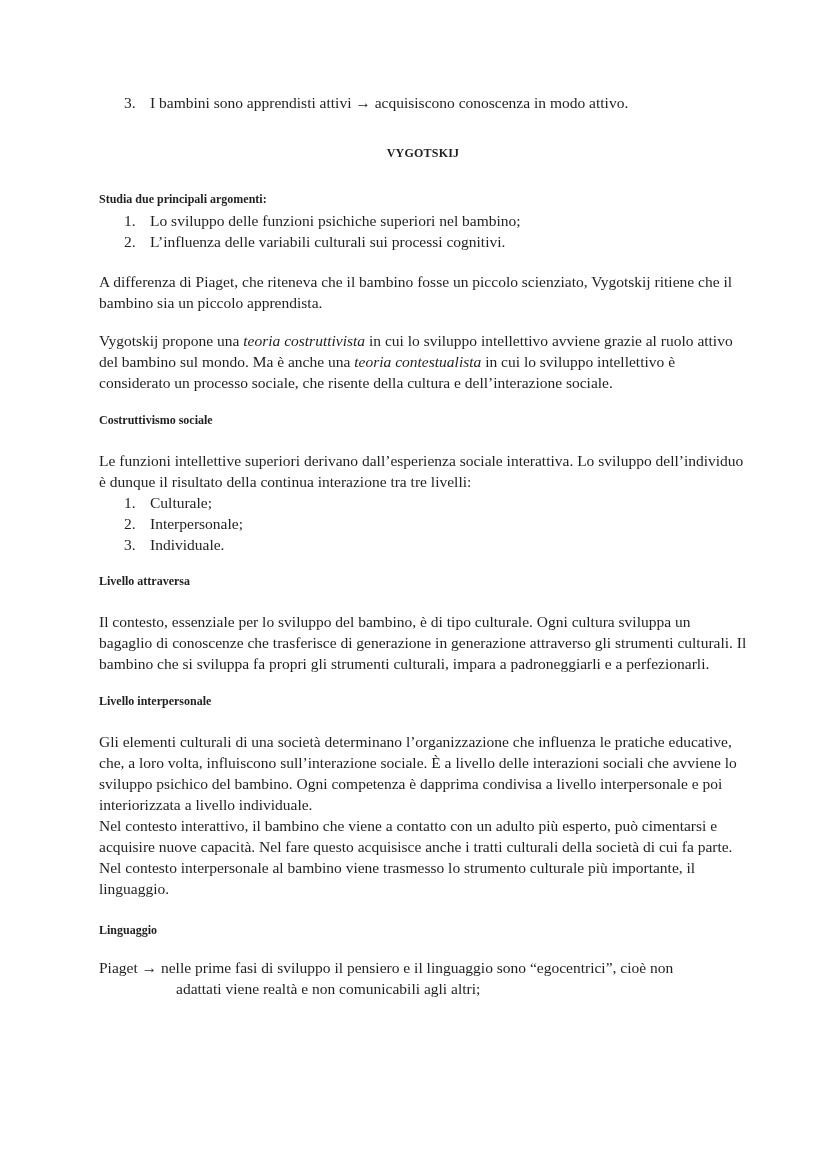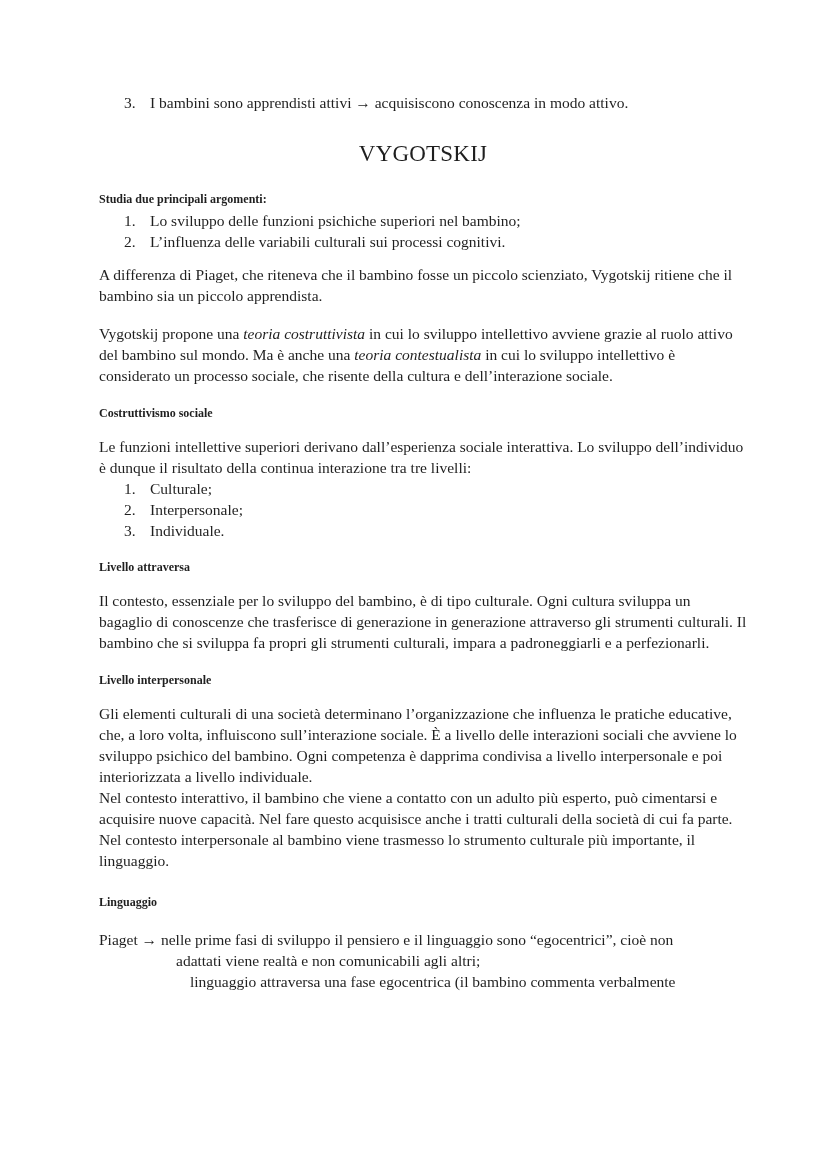--- a/index.html
+++ b/index.html
@@ -17,22 +17,22 @@
     width: 828px;
     height: 1169px;
     background: #ffffff;
     box-sizing: border-box;
     padding: 92px 81px 0 99px;
   }
   .content { width: 648px; }
   p, h1, h2 { margin: 0; padding: 0; font-weight: normal; }
   .title {
     text-align: center;
-    font-weight: normal;
-    font-size: 23px;
+    font-weight: bold;
+    font-size: 12px;
     line-height: 21px;
     margin-top: 30px;
     letter-spacing: 0.2px;
   }
   .heading {
     font-weight: bold;
     font-size: 12px;
     line-height: 21px;
   }
   .para { text-align: left; }
@@ -44,21 +44,21 @@
     margin-left: 25px;
     text-align: left;
   }
   .list-row .li-text { flex: 1 1 auto; }
   .ind77 { padding-left: 77px; }
   .ind91 { padding-left: 91px; }
   .mt15 { margin-top: 21px; }
   .mt16 { margin-top: 16px; }
   .mt17 { margin-top: 17px; }
   .mt18 { margin-top: 16px; }
-  .mt19 { margin-top: 12px; }
+  .mt19 { margin-top: 19px; }
   .mt25 { margin-top: 25px; }
 </style>
 </head>
 <body>
 
 <div class="page">
   <div class="content">
 
     <div class="list-row">
       <span class="num">3.</span>
@@ -100,17 +100,16 @@
     <p class="para mt19">Il contesto, essenziale per lo sviluppo del bambino, è di tipo culturale. Ogni cultura sviluppa un bagaglio di conoscenze che trasferisce di generazione in generazione attraverso gli strumenti culturali. Il bambino che si sviluppa fa propri gli strumenti culturali, impara a padroneggiarli e a perfezionarli.</p>
 
     <h2 class="heading mt17">Livello interpersonale</h2>
     <p class="para mt19">Gli elementi culturali di una società determinano l’organizzazione che influenza le pratiche educative, che, a loro volta, influiscono sull’interazione sociale. È a livello delle interazioni sociali che avviene lo sviluppo psichico del bambino. Ogni competenza è dapprima condivisa a livello interpersonale e poi interiorizzata a livello individuale.</p>
     <p class="para">Nel contesto interattivo, il bambino che viene a contatto con un adulto più esperto, può cimentarsi e acquisire nuove capacità. Nel fare questo acquisisce anche i tratti culturali della società di cui fa parte. Nel contesto interpersonale al bambino viene trasmesso lo strumento culturale più importante, il linguaggio.</p>
 
     <h2 class="heading mt15">Linguaggio</h2>
     <div class="mt18">
       <div class="para">Piaget → nelle prime fasi di sviluppo il pensiero e il linguaggio sono “egocentrici”, cioè non</div>
       <div class="para ind77">adattati viene realtà e non comunicabili agli altri;</div>
-      <div class="para ind91">linguaggio attraversa una fase egocentrica (il bambino commenta verbalmente</div>
     </div>
 
   </div>
 </div>
 
 </body></html>

